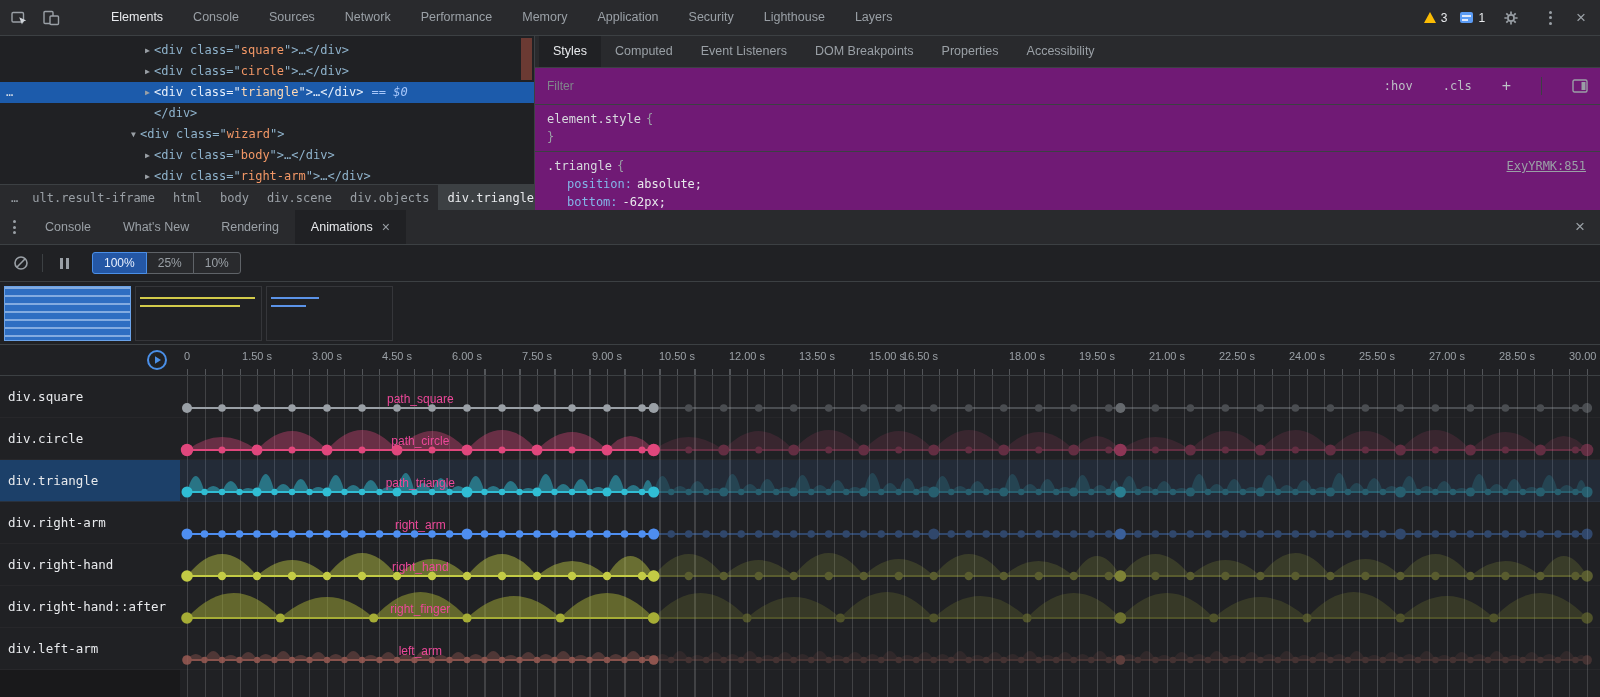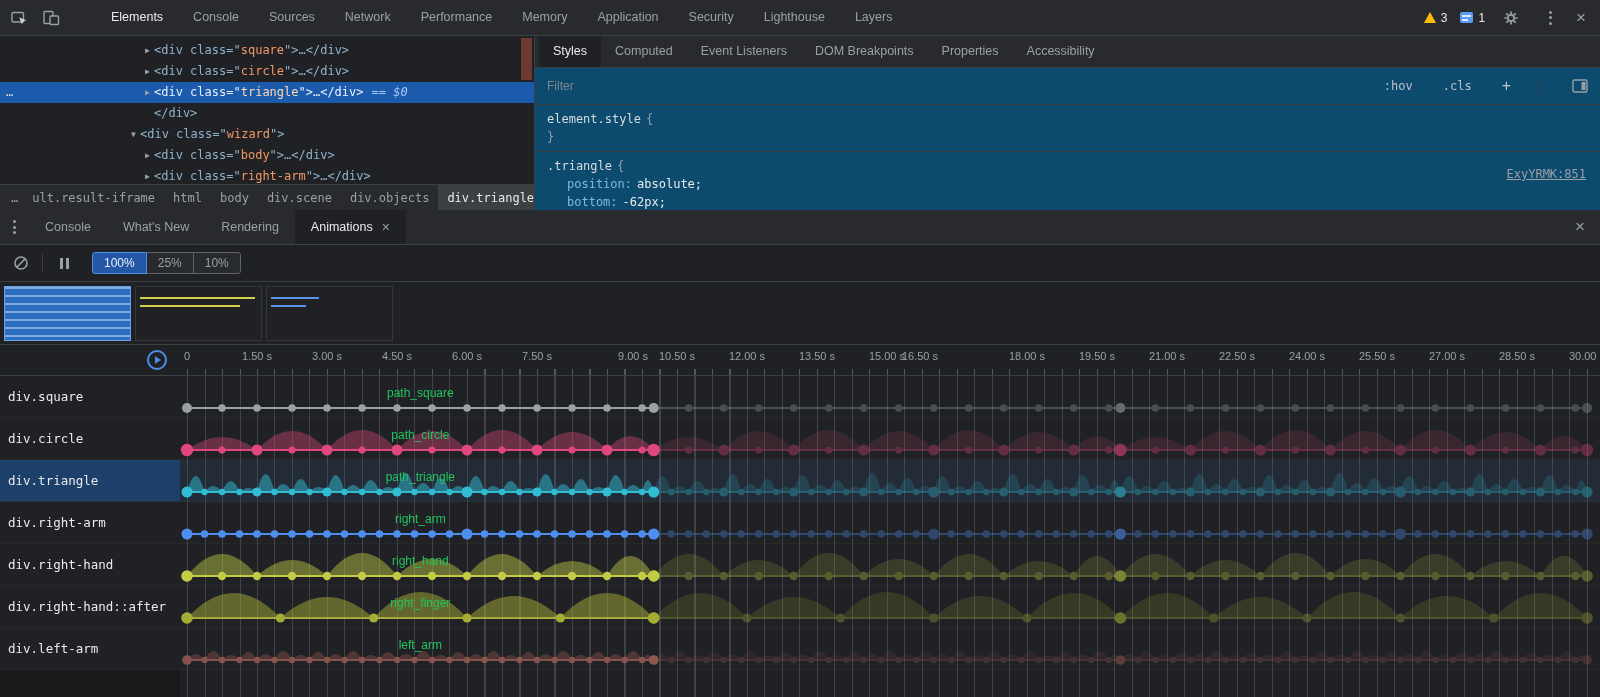--- a/index.html
+++ b/index.html
@@ -37,40 +37,40 @@
   .tl.sel .tag { color:#e8f0fb; }
   .tl.sel .val { color:#ffd9b3; }
   .more-dots { position:absolute; left:6px; top:0; color:#d6dde6; letter-spacing:1px; }
   .dom-scrollbar { position:absolute; right:2px; top:2px; width:11px; height:42px; background:#6b3a33; }
 
   .crumbs { height:26px; border-top:1px solid #3c4043; background:#292a2d; display:flex; align-items:center; font:12px "DejaVu Sans Mono","Liberation Mono",monospace; color:#9aa0a6; padding-left:6px; overflow:hidden; }
   .crumb { padding:8px 9px; line-height:26px; cursor:pointer; white-space:nowrap; }
   .crumb.sel { background:#3c4043; color:#e8eaed; }
   .crumb-ellipsis { padding:0 5px; cursor:pointer; }
 
-  .styles-pane { flex:1; display:flex; flex-direction:column; background:#0c4a6e; min-width:0; }
+  .styles-pane { flex:1; display:flex; flex-direction:column; background:#701a75; min-width:0; }
   .styles-tabs { height:32px; background:#292a2d; display:flex; align-items:stretch; border-bottom:1px solid #3c4043; padding-left:4px; flex:0 0 auto; }
   .stab { padding:0 14px; line-height:31px; font-size:12.5px; color:#9aa0a6; cursor:pointer; white-space:nowrap; }
   .stab.sel { background:#202124; color:#e8eaed; }
   .styles-toolbar { height:37px; display:flex; align-items:center; border-bottom:1px solid #3c4043; padding:0 12px; flex:0 0 auto; }
   .filter-input { background:transparent; border:none; outline:none; color:#e8eaed; font-size:12px; width:320px; font-family:"Liberation Sans",sans-serif; }
   .filter-input::placeholder { color:#80868b; }
   .st-right { margin-left:auto; display:flex; align-items:center; gap:30px; color:#bdc1c6; font-size:12px; }
   .st-btn { cursor:pointer; font-family:"DejaVu Sans Mono","Liberation Mono",monospace; }
   .st-plus { font-size:16px; font-family:"Liberation Sans",sans-serif; }
   .st-divider { width:1px; height:18px; background:#3c4043; }
   .styles-content { flex:1; font:12px "DejaVu Sans Mono","Liberation Mono",monospace; padding-top:5px; overflow:hidden; }
   .rline { height:18px; line-height:18px; padding-left:12px; white-space:nowrap; }
   .rline.flexline { display:flex; }
   .sel-name { color:#d7dade; }
   .brace { color:#9aa0a6; margin-left:5px; }
   .brace0 { color:#9aa0a6; }
   .pname { color:#83b6e8; padding-left:20px; }
   .pval { color:#e8eaed; margin-left:5px; }
-  .src-link { margin-left:auto; padding-right:14px; color:#9aa0a6; text-decoration:underline; cursor:pointer;margin-top:8px; }
+  .src-link { margin-left:auto; padding-right:14px; color:#9aa0a6; text-decoration:underline; cursor:pointer; }
   .rule-sep { height:1px; background:#3c4043; margin:5px 0; }
 
   
   .drawer-bar { height:35px; background:#292a2d; border-bottom:1px solid #3c4043; display:flex; align-items:stretch; flex:0 0 auto; }
   .kebab-v { display:flex; flex-direction:column; gap:2.5px; padding:0 13px; cursor:pointer; align-items:center; justify-content:center; }
   .kebab-v i { width:3px; height:3px; border-radius:50%; background:#9aa0a6; }
   .dtab { padding:0 16px; line-height:34px; font-size:12.5px; color:#9aa0a6; cursor:pointer; display:flex; align-items:center; white-space:nowrap; }
   .dtab.sel { background:#202124; color:#e8eaed; }
   .tab-close { margin-left:9px; color:#9aa0a6; font-size:14px; cursor:pointer; }
   .drawer-close { margin-left:auto; padding:0 15px; color:#9aa0a6; font-size:17px; cursor:pointer; display:flex; align-items:center; }
@@ -99,21 +99,21 @@
 
   .anim-grid { position:relative; flex:1; overflow:hidden; }
   .grid-lines { position:absolute; left:187px; right:0; top:0; bottom:0;
     background:repeating-linear-gradient(to right, rgba(255,255,255,0.15) 0 1px, rgba(0,0,0,0) 1px 17.5px); }
   .anim-row { position:relative; height:42px; border-bottom:1px solid rgba(255,255,255,0.03); }
   .anim-row svg { position:absolute; left:0; top:0; width:1600px; height:42px; overflow:visible; }
   .anim-row.sel { background:rgba(59,109,176,0.14); }
   .row-label { position:absolute; left:0; top:0; width:180px; height:100%; background:#202124; color:#e8eaed;
     font:12.5px "DejaVu Sans Mono","Liberation Mono",monospace; line-height:42px; padding-left:8px; cursor:pointer; z-index:2; white-space:nowrap; }
   .anim-row.sel .row-label { background:#1c4069; }
-  .anim-name { position:absolute; bottom:17px; transform:translateX(-50%); font-size:12px; color:#22c55e; white-space:nowrap; z-index:2; }
+  .anim-name { position:absolute; bottom:11px; transform:translateX(-50%); font-size:12px; color:#ec4899; white-space:nowrap; z-index:2; }
   .anim-row.partial { height:27px; border-bottom:none; }
   .anim-row.partial .row-label { background:#19191b; }
 </style>
 </head>
 <body>
 
 <div class="devtools">
 
   <header class="topbar">
     <div class="tb-icons">
@@ -304,21 +304,21 @@
           <path d="M9 7.2 L15 11 L9 14.8 Z" fill="#4a8fe8"></path>
         </svg>
     </span>
     <div class="ruler">
         <span class="ruler-label" style="left: 187px;">0</span>
         <span class="ruler-label" style="left: 257px;">1.50 s</span>
         <span class="ruler-label" style="left: 327px;">3.00 s</span>
         <span class="ruler-label" style="left: 397px;">4.50 s</span>
         <span class="ruler-label" style="left: 467px;">6.00 s</span>
         <span class="ruler-label" style="left: 537px;">7.50 s</span>
-        <span class="ruler-label" style="left: 633px;">9.00 s</span>
+        <span class="ruler-label" style="left: 607px;">9.00 s</span>
         <span class="ruler-label" style="left: 677px;">10.50 s</span>
         <span class="ruler-label" style="left: 747px;">12.00 s</span>
         <span class="ruler-label" style="left: 817px;">13.50 s</span>
         <span class="ruler-label" style="left: 887px;">15.00 s</span>
         <span class="ruler-label" style="left: 920px;">16.50 s</span>
         <span class="ruler-label" style="left: 1027px;">18.00 s</span>
         <span class="ruler-label" style="left: 1097px;">19.50 s</span>
         <span class="ruler-label" style="left: 1167px;">21.00 s</span>
         <span class="ruler-label" style="left: 1237px;">22.50 s</span>
         <span class="ruler-label" style="left: 1307px;">24.00 s</span>

